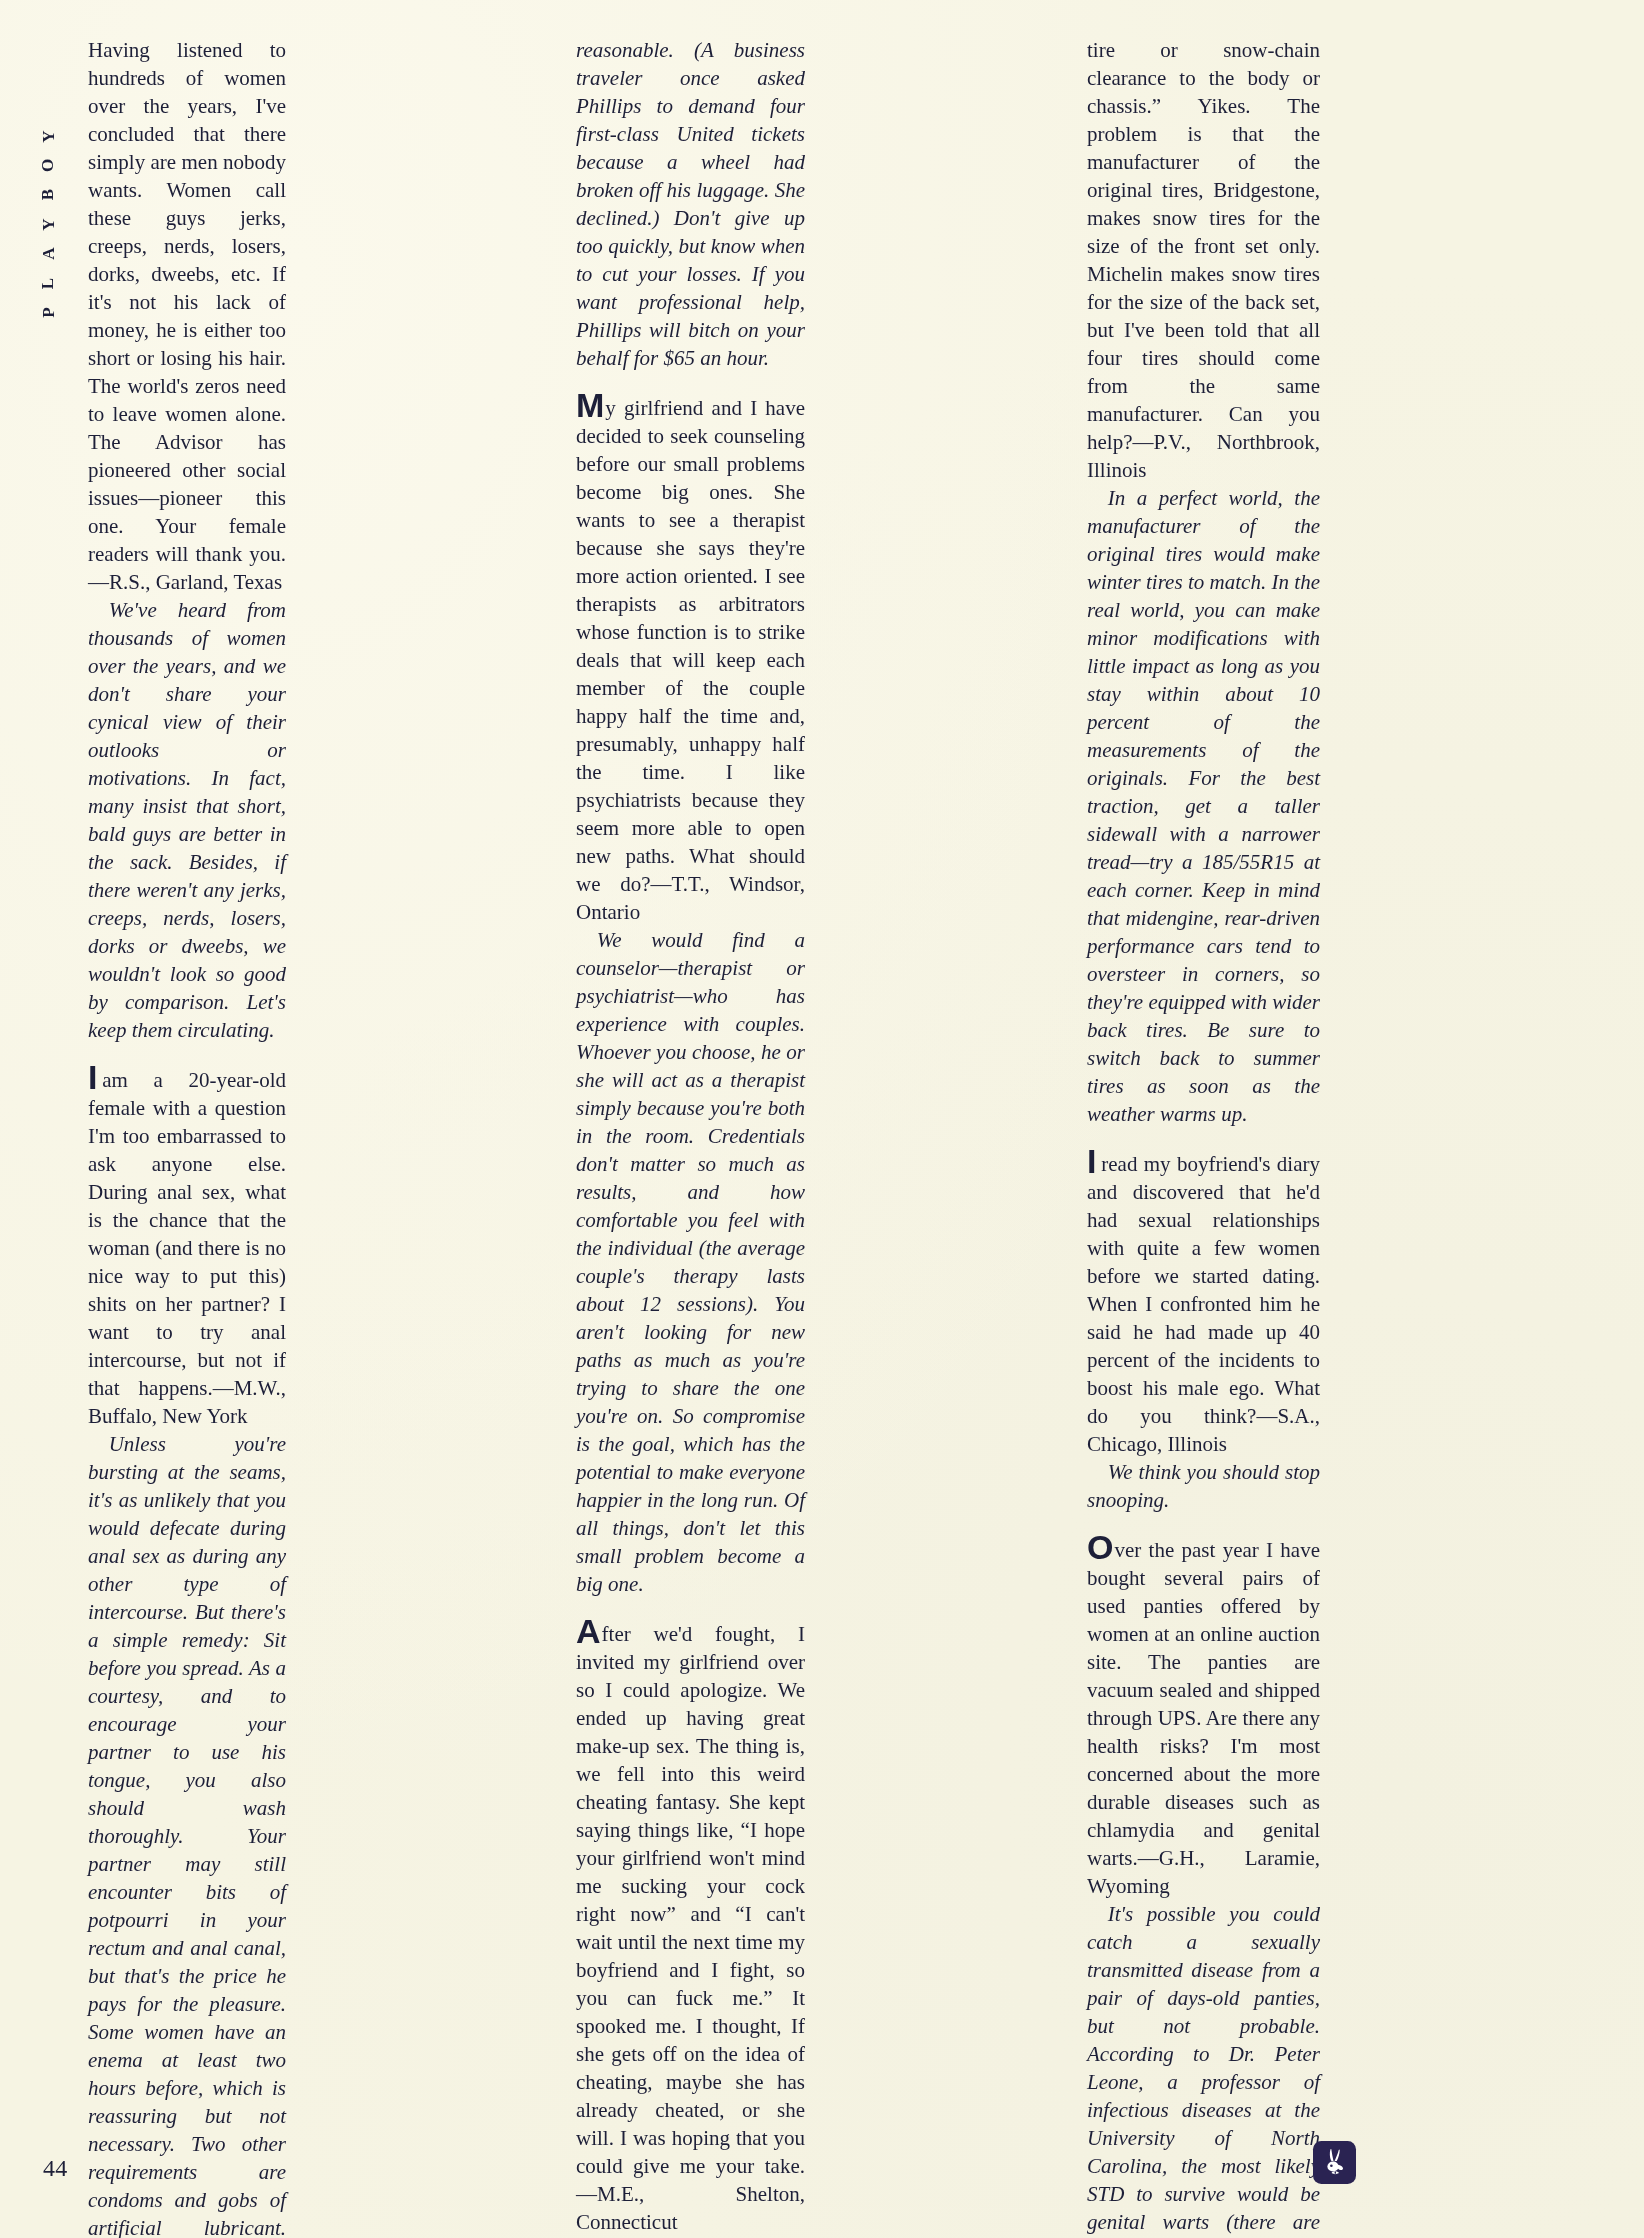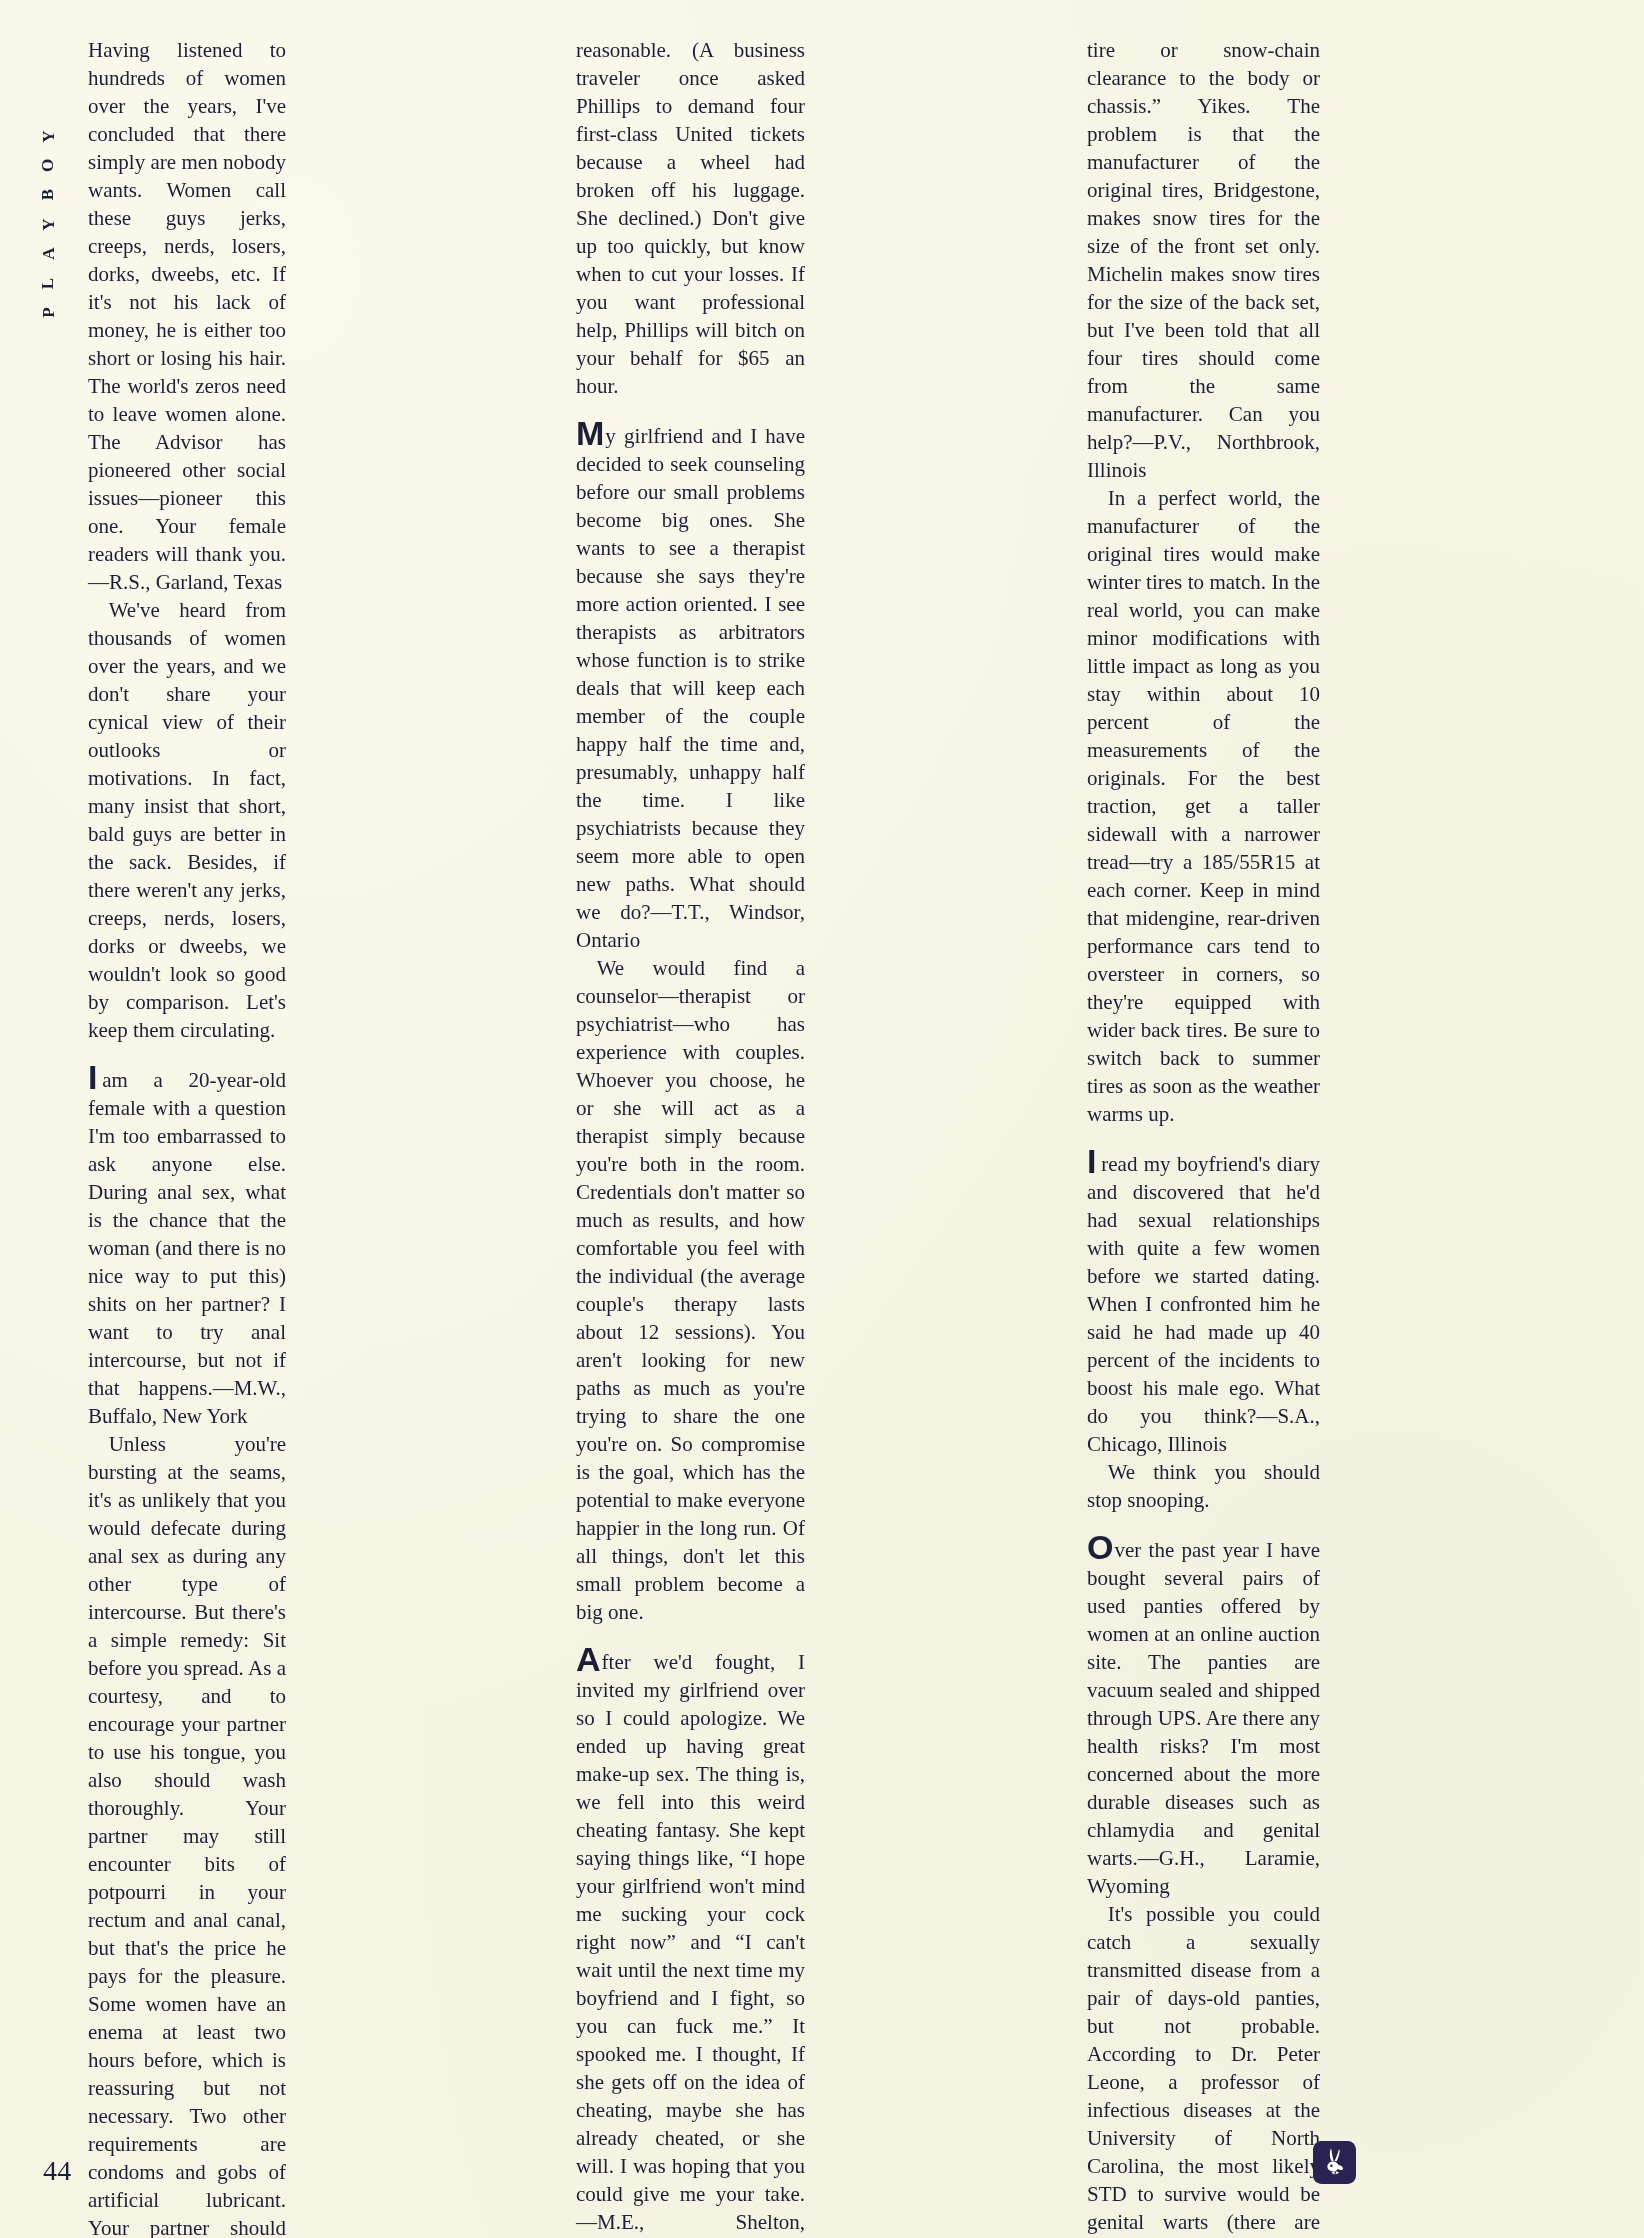--- a/index.html
+++ b/index.html
@@ -82,20 +82,21 @@
     margin: 0;
     text-indent: 0;
   }
   .q, .a {
     margin: 0;
   }
   .q {
     font-style: normal;
   }
   .a {
+    font-style: italic;
     text-indent: 20.7px;
   }
   .gap {
     margin-top: 22px;
   }
 
   
   .dropcap {
     font-family: "Liberation Sans", "DejaVu Sans", sans-serif;
     font-weight: 700;
@@ -112,21 +113,21 @@
     line-height: 0;
     vertical-align: -0.07em;
     margin-right: 4.8px;
   }
 
   
   .folio {
     position: absolute;
     left: 43px;
     top: 2155px;
-    font-size: 28px;
+    font-size: 24px;
     font-weight: 400;
     letter-spacing: 0.3px;
     color: #1d1f38;
   }
 
   
   .bunny {
     position: absolute;
     left: 1313px;
     top: 2141px;

